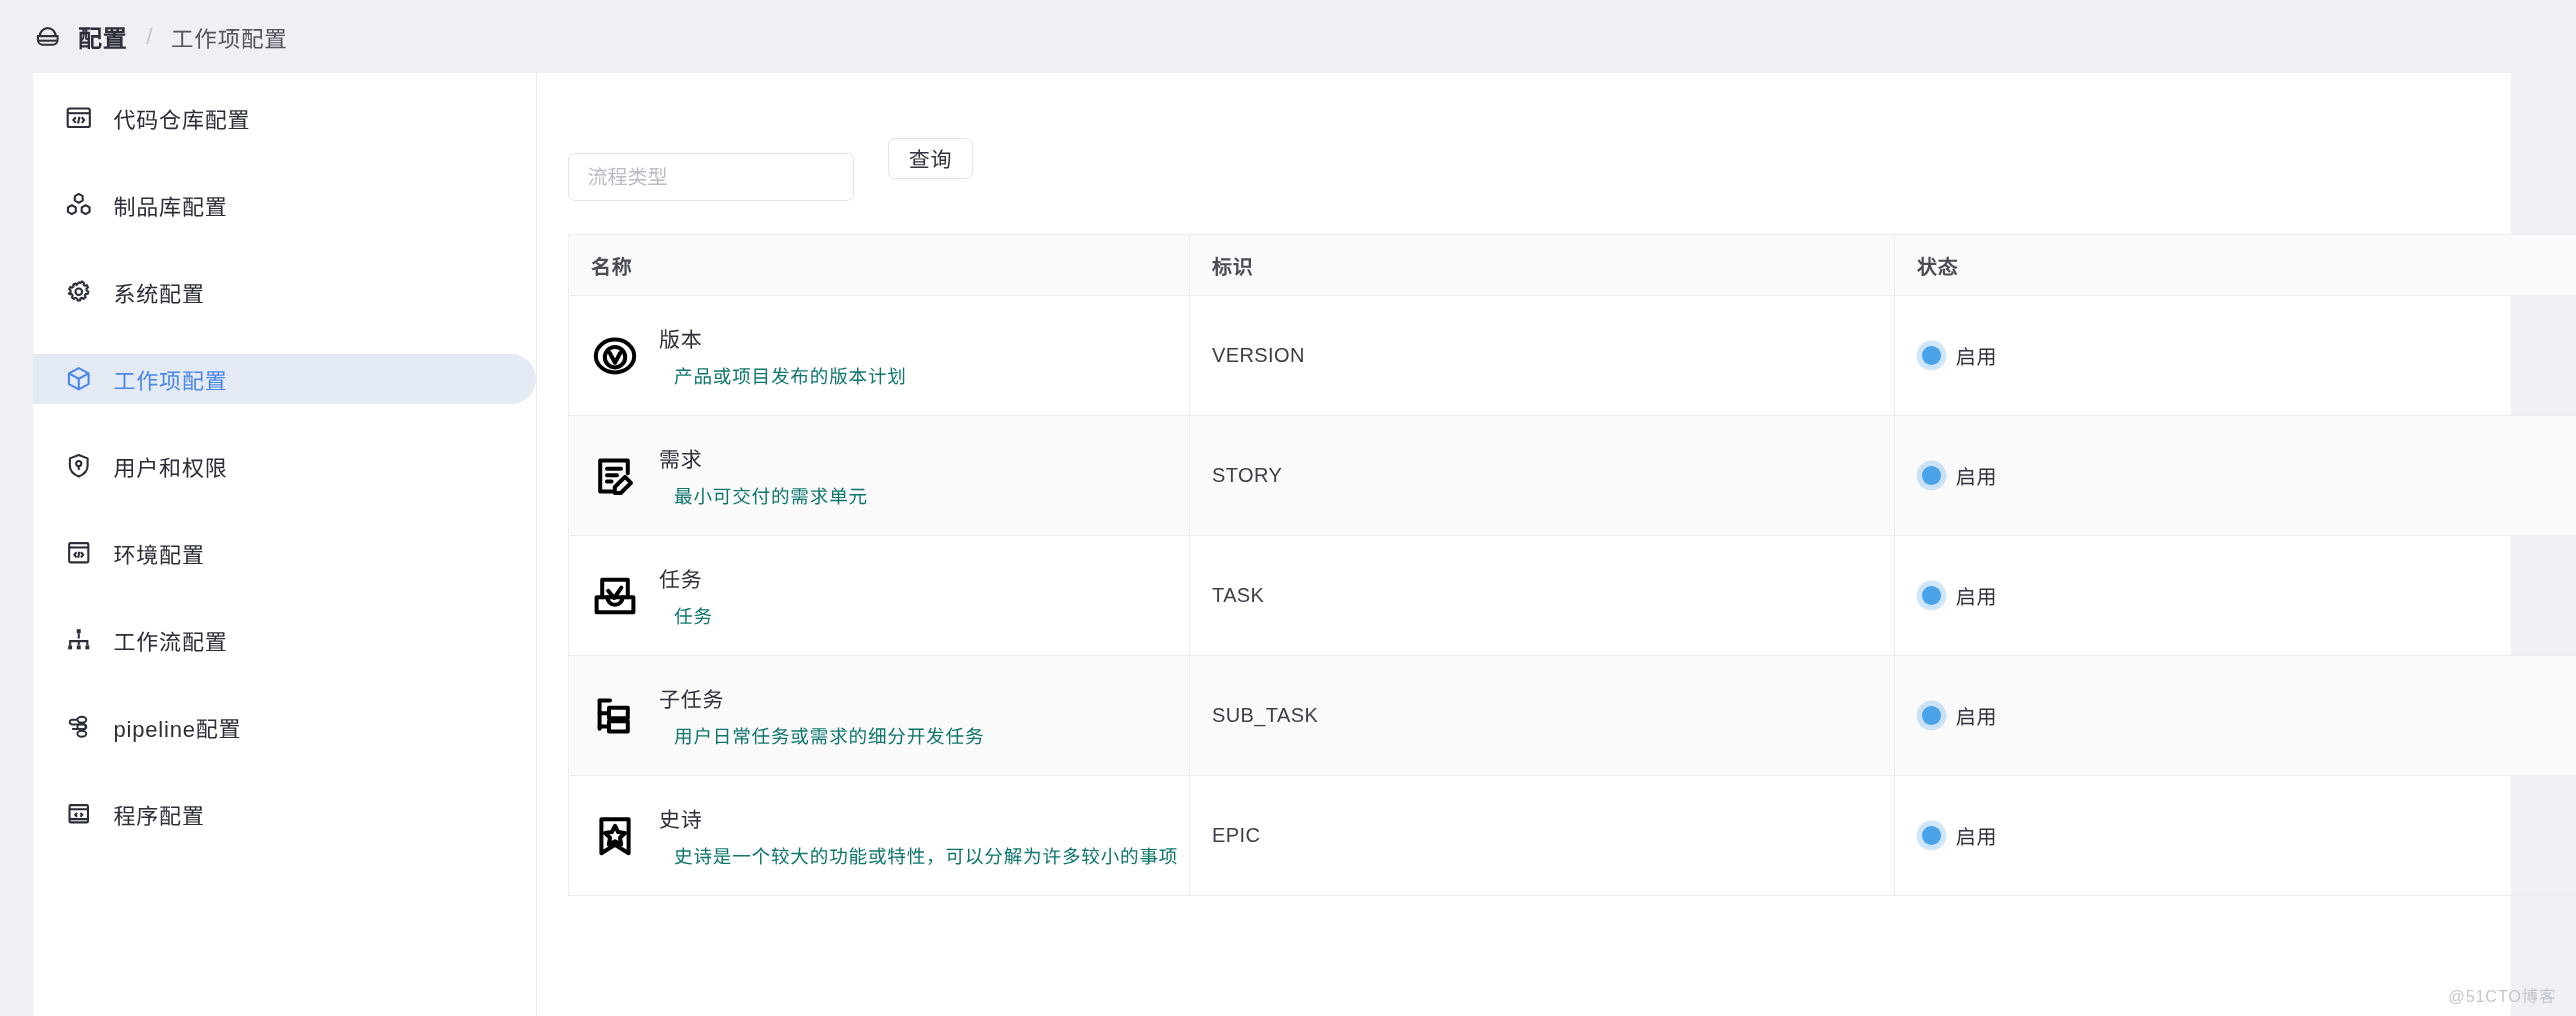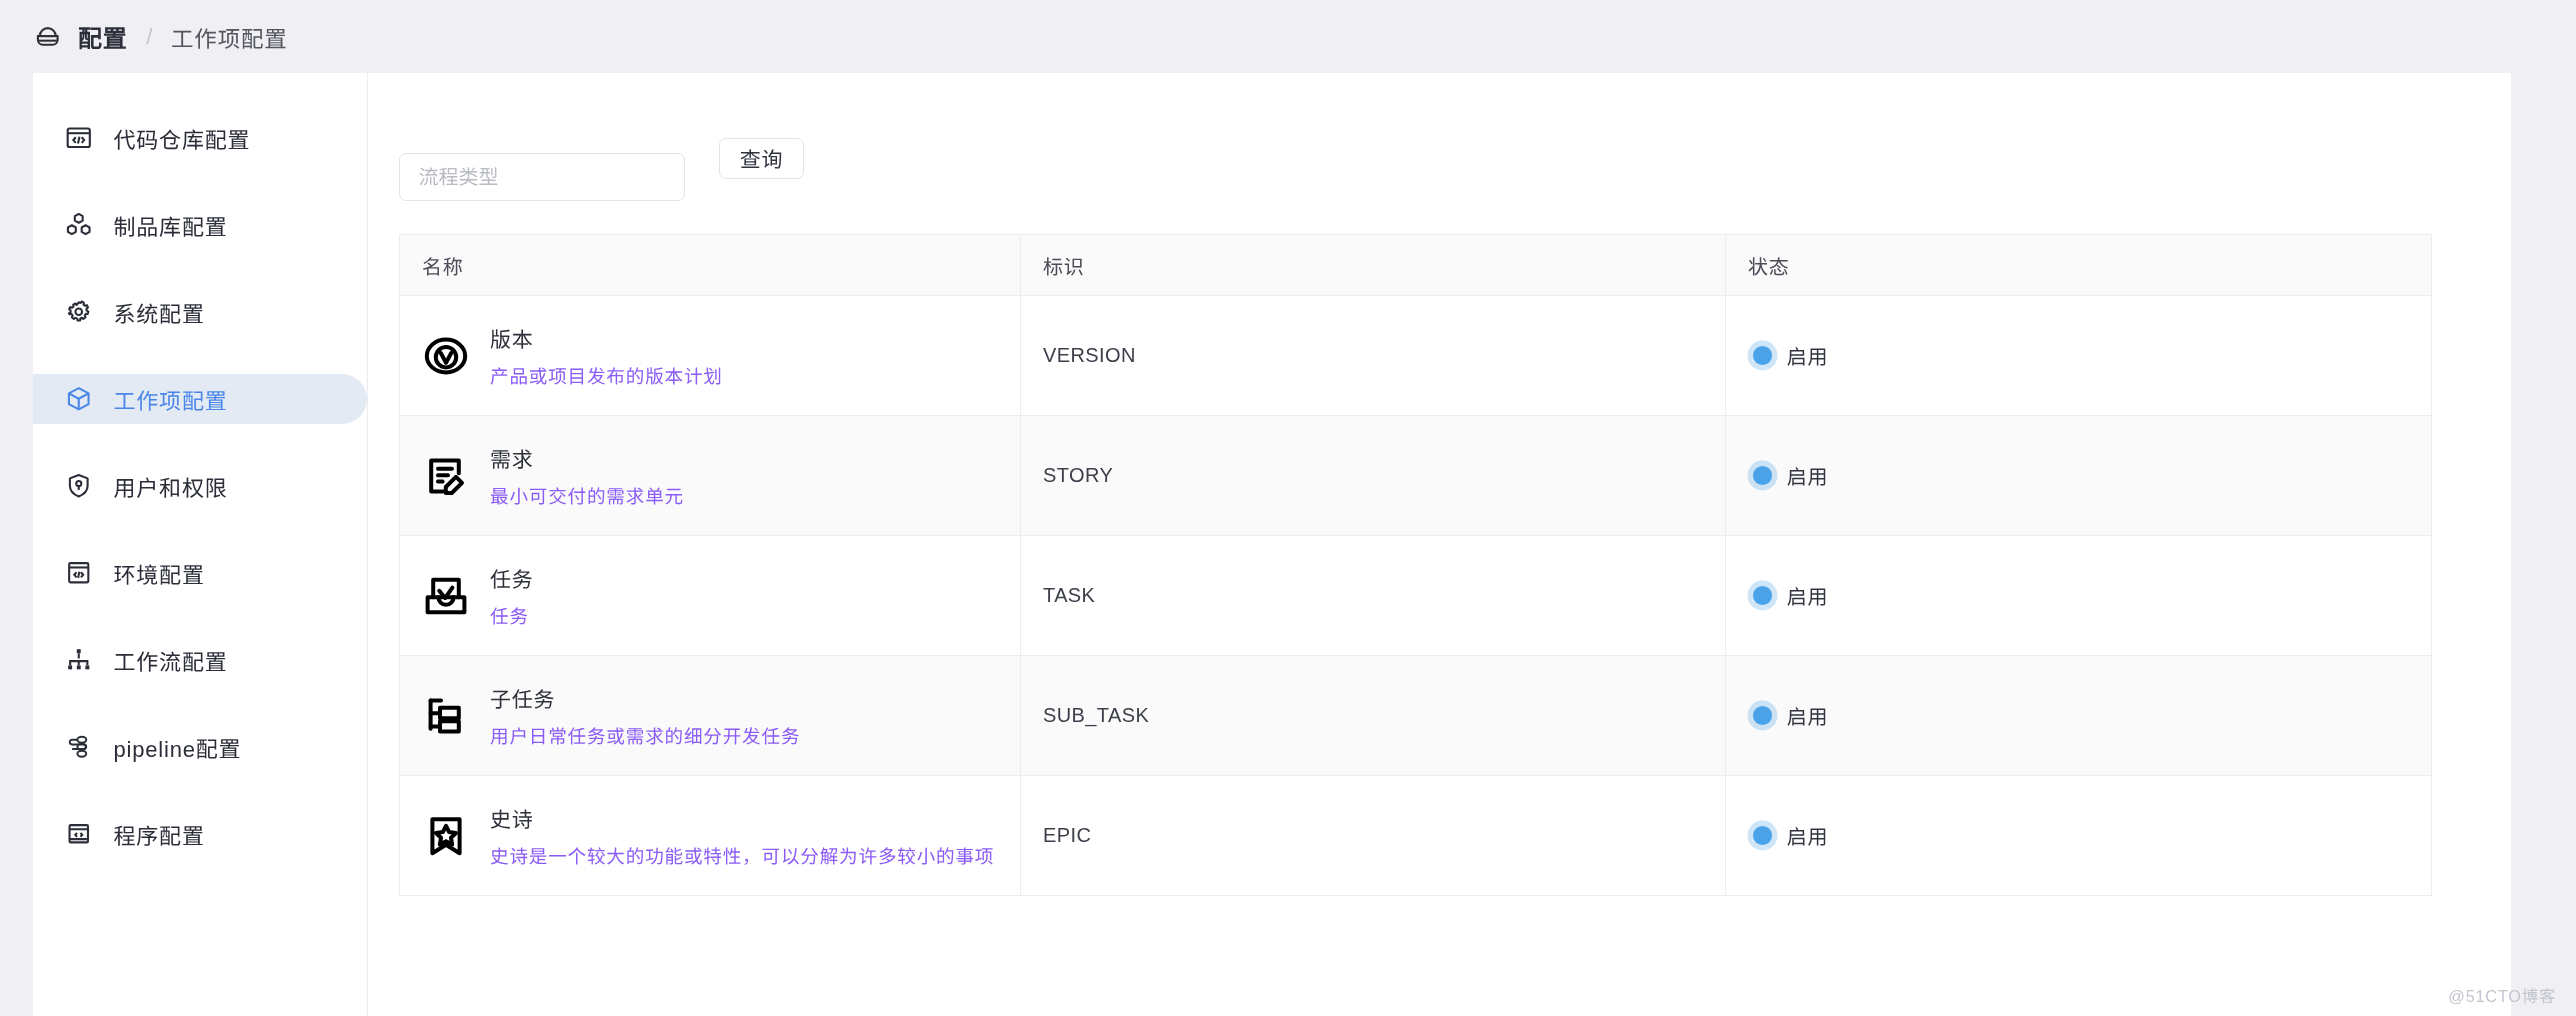--- a/index.html
+++ b/index.html
@@ -53,25 +53,25 @@
   .shell {
     display: flex;
     height: 943px;
     margin-left: 33px;
     width: 2478px;
     background: #ffffff;
   }
 
   
   .sidebar {
-    width: 335px;
+    width: 504px;
     flex: none;
     background: #ffffff;
     border-right: 1.6px solid #ececf0;
-    padding-top: 40px;
+    padding-top: 20px;
   }
   .nav-item {
     display: flex;
     align-items: center;
     height: 50px;
     margin-bottom: 37px;
     padding-left: 31px;
     border-top-right-radius: 26.4px;
     border-bottom-right-radius: 26.4px;
     cursor: pointer;
@@ -146,21 +146,21 @@
   }
   .tbl col.c-name  { width: 621px; }
   .tbl col.c-key   { width: 705px; }
   .tbl col.c-state { width: 706px; }
 
   .tbl thead th {
     background: #fafafb;
     height: 61px;
     text-align: left;
     font-size: 20px;
-    font-weight: normal;
+    font-weight: bold;
     color: #4a4d56;
     padding-left: 22px;
     border-right: 1.6px solid #ededf1;
     border-bottom: 1.6px solid #ededf1;
     letter-spacing: 0.8px;
   }
   .tbl thead th:last-child { border-right: none; }
 
   .tbl tbody tr { height: 120px; }
   .tbl tbody tr:nth-child(even) { background: #fafafb; }
@@ -182,23 +182,24 @@
   .item-ico svg { display: block; width: 100%; height: 100%; }
   .item-text { min-width: 0; }
   .item-title {
     font-size: 21px;
     color: #2e313a;
     margin-bottom: 8.5px;
     letter-spacing: 0.8px;
   }
   .item-desc {
     font-size: 18.6px;
-    color: #8b5cf6;
+    color: #0f766e;
     letter-spacing: 0.8px;
     white-space: nowrap;
+    margin-left: 15px;
   }
 
   .key-text { font-size: 20px; color: #3d404a; letter-spacing: 0.4px; }
 
   .state-cell { display: flex; align-items: center; }
   .state-dot {
     width: 18.6px; height: 18.6px;
     border-radius: 50%;
     background: #4aa3e8;
     box-shadow: 0 0 0 5.4px rgba(110,180,235,0.33);

